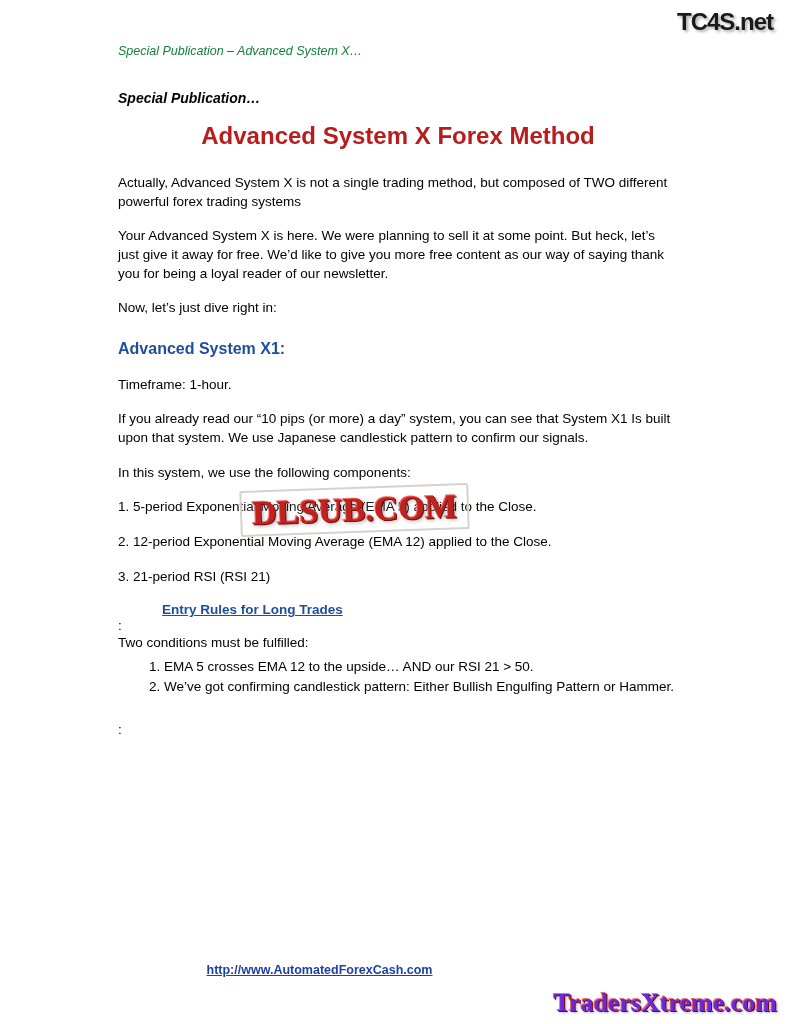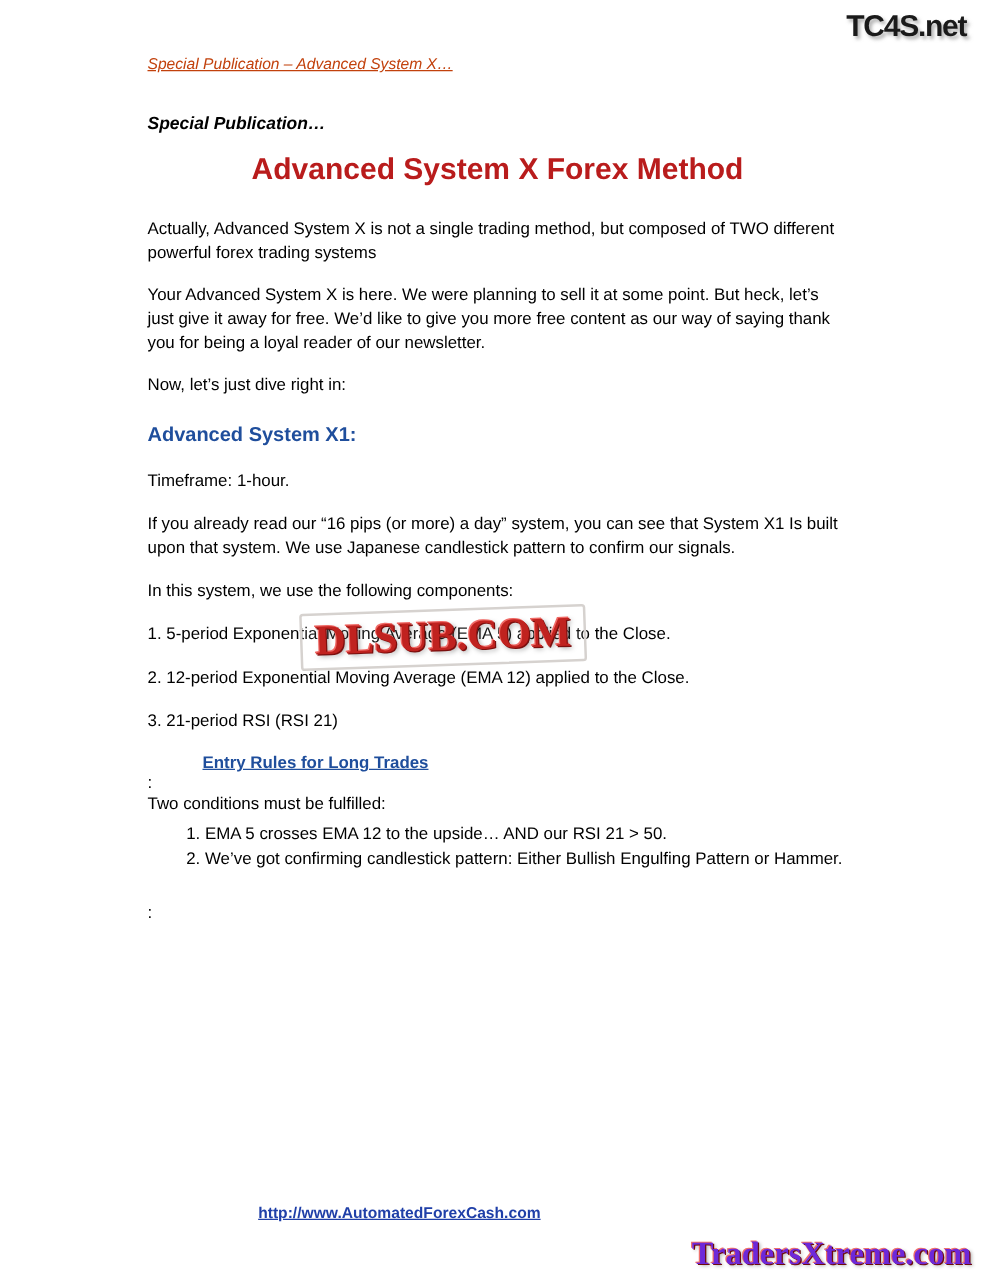--- a/index.html
+++ b/index.html
@@ -35,22 +35,21 @@
     text-shadow: 2px 2px 3px rgba(120,120,120,0.6);
   }
 
   
   .running-header {
     position: absolute;
     top: 44px;
     left: 118px;
     font-style: italic;
     font-size: 12.5px;
-    color: #c2410c;
-    text-decoration: underline;
+    color: #15803d;
   }
 
   .content {
     position: absolute;
     top: 90px;
     left: 118px;
     width: 560px;
   }
 
   .subtitle-italic {
@@ -179,21 +178,21 @@
 
     <h1 class="doc-title">Advanced System X Forex Method</h1>
 
     <p class="body-text">Actually, Advanced System X is not a single trading method, but composed of TWO different powerful forex trading systems</p>
     <p class="body-text">Your Advanced System X is here. We were planning to sell it at some point. But heck, let’s just give it away for free. We’d like to give you more free content as our way of saying thank you for being a loyal reader of our newsletter.</p>
     <p class="body-text">Now, let’s just dive right in:</p>
 
     <h2 class="section-title">Advanced System X1:</h2>
 
     <p class="body-text">Timeframe: 1-hour.</p>
-    <p class="body-text">If you already read our “16 pips (or more) a day” system, you can see that System X1 Is built upon that system. We use Japanese candlestick pattern to confirm our signals.</p>
+    <p class="body-text">If you already read our “10 pips (or more) a day” system, you can see that System X1 Is built upon that system. We use Japanese candlestick pattern to confirm our signals.</p>
     <p class="body-text">In this system, we use the following components:</p>
     <p class="body-text">1.  5-period Exponential Moving Average (EMA 5)  applied to the Close.</p>
     <p class="body-text">2. 12-period Exponential Moving Average (EMA 12) applied to the Close.</p>
     <p class="body-text">3. 21-period RSI (RSI 21)</p>
 
     <div class="rules-heading">Entry Rules for Long Trades</div>
     <div class="thin-line">:</div>
     <div class="thin-line">Two conditions must be fulfilled:</div>
 
     <ol class="conditions">

